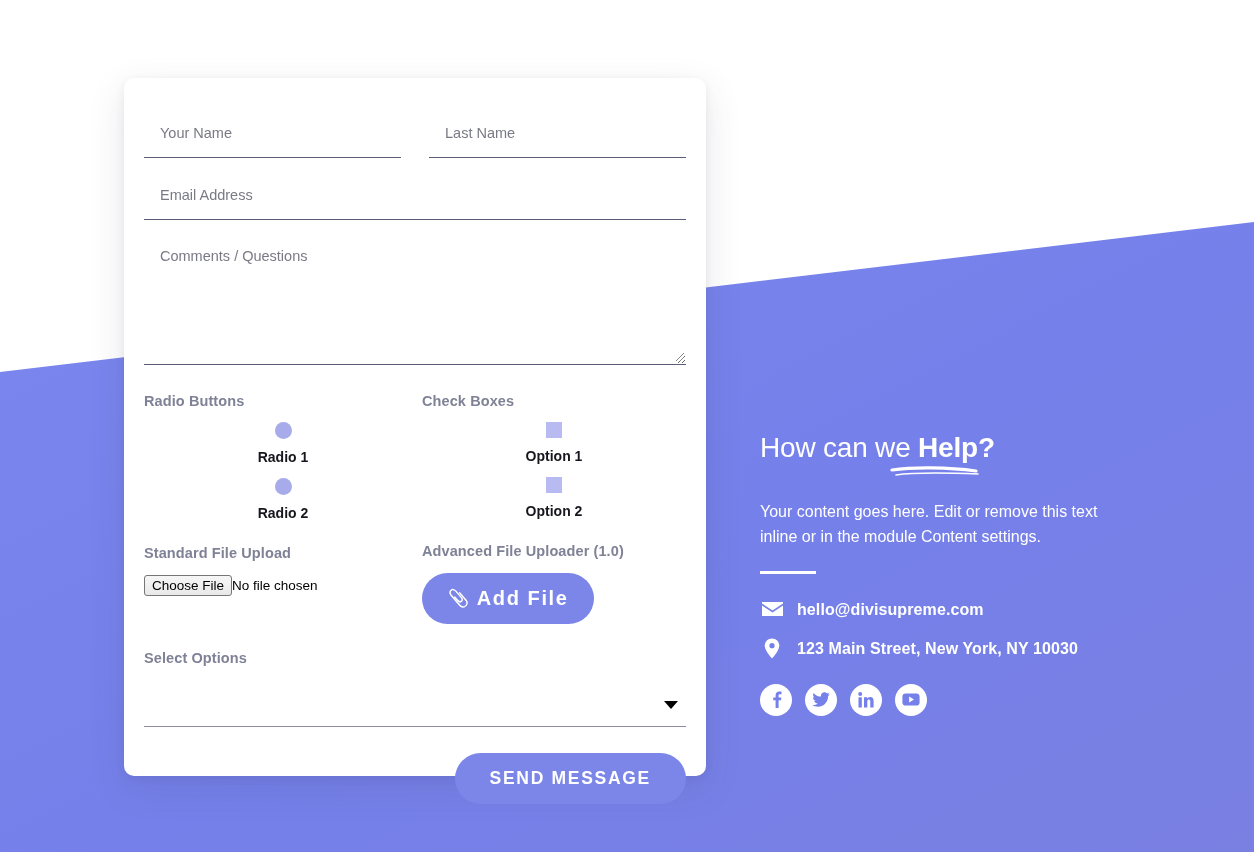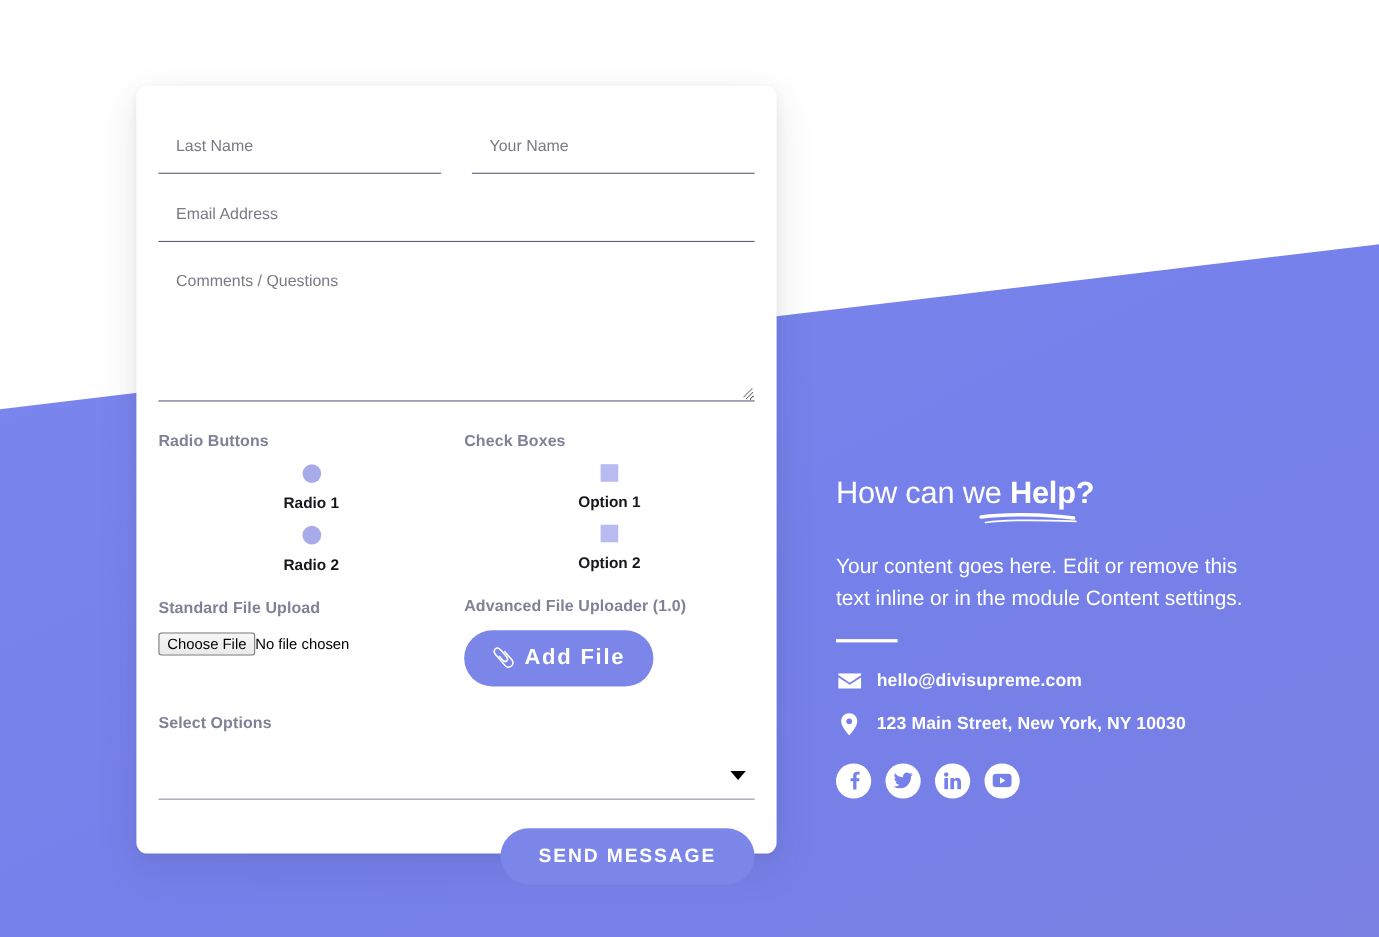--- a/index.html
+++ b/index.html
@@ -221,21 +221,21 @@
     white-space: nowrap;
   }
   .panel-heading .strong { font-weight: 700; }
   .heading-underline {
     margin-top: 1px;
     margin-left: 130px;
     width: 90px; height: 14px;
   }
   .panel-text {
     margin-top: 17px;
-    font-size: 19px;
+    font-size: 16px;
     line-height: 1.55;
     color: #ffffff;
     max-width: 372px;
   }
   .panel-divider {
     margin-top: 21px;
     width: 56px; height: 3px;
     background: #ffffff;
   }
   .contact-list { margin-top: 25px; }
@@ -279,24 +279,24 @@
       </linearGradient>
     </defs>
     <polygon points="0,372 1254,222 1254,852 0,852" fill="url(#pg)"></polygon>
   </svg>
 
   <div id="form-card">
     <div class="form-inner">
 
       <div class="row">
         <div class="field half">
-          <input type="text" placeholder="Last Name" style="">
+          <input type="text" placeholder="Your Name" style="">
         </div>
         <div class="field half">
-          <input type="text" placeholder="Your Name" style="">
+          <input type="text" placeholder="Last Name" style="">
         </div>
       </div>
 
       <div class="field full" style="margin-top:20px;">
         <input type="text" placeholder="Email Address" style="">
       </div>
 
       <div class="ta-wrap">
         <textarea placeholder="Comments / Questions" style=""></textarea>
         <svg class="ta-grip" viewBox="0 0 10 10">

